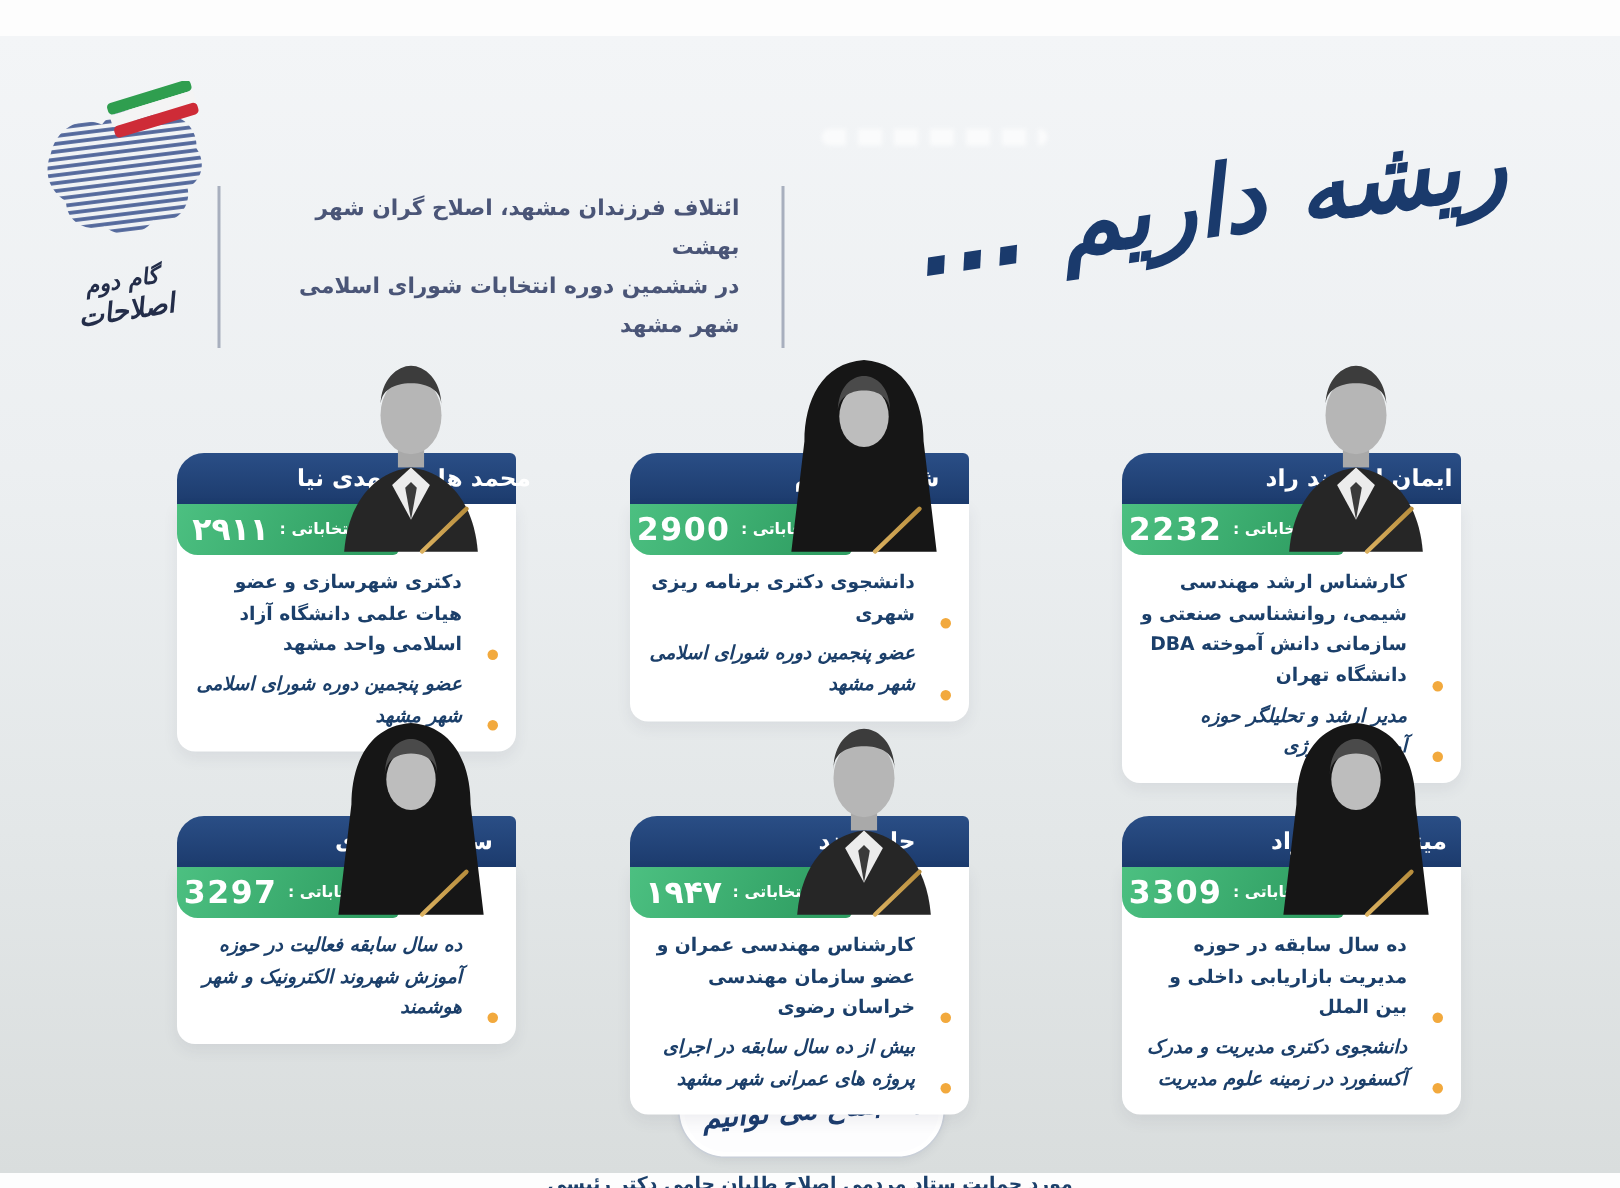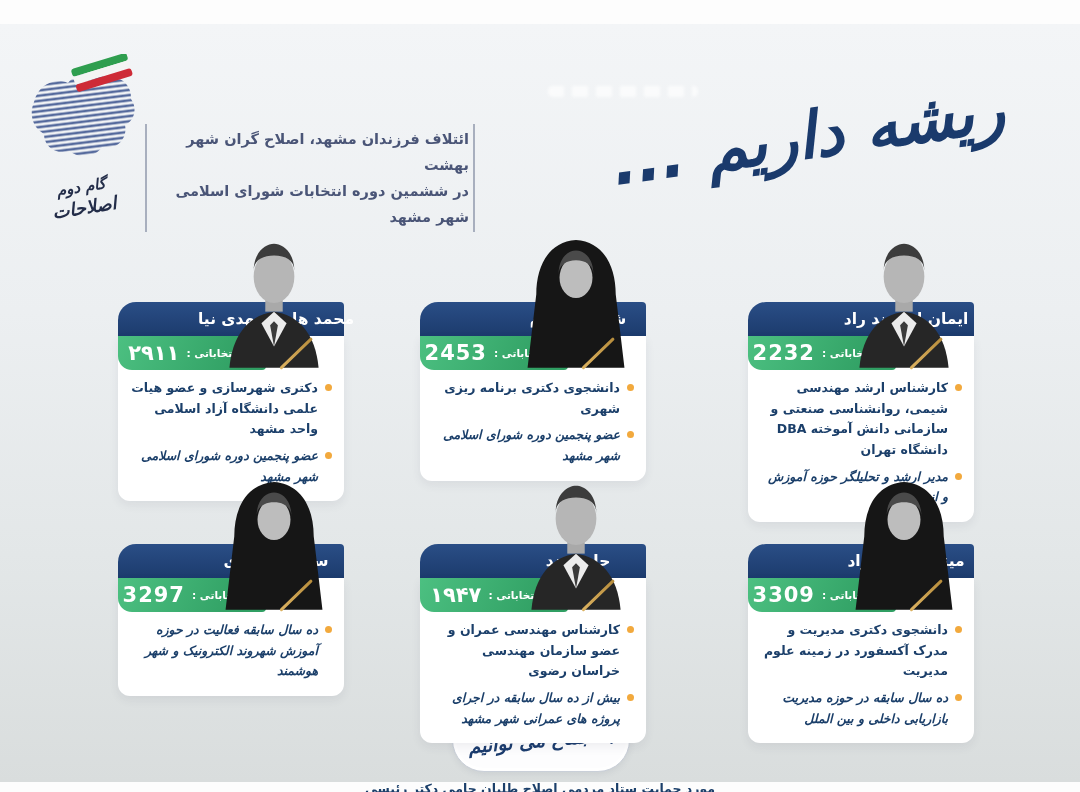--- a/index.html
+++ b/index.html
@@ -19,21 +19,21 @@
     margin-top:2px;color:#232d49;font-weight:bold;font-style:italic;
     transform:rotate(-9deg);line-height:1.25;
   }
   .logo-caption .l1{font-size:15px;}
   .logo-caption .l2{font-size:18px;}
   .intro{
     position:absolute;left:145px;top:100px;width:318px;
     direction:rtl;text-align:right;
     color:#4a5577;font-weight:bold;font-size:14.5px;line-height:1.8;
     border-right:2px solid #a8afbe;border-left:2px solid #a8afbe;
-    padding:2px 4px;
+    padding:2px 28px;
   }
   .slogan{
     position:absolute;left:538px;top:22px;width:540px;height:180px;
     display:flex;align-items:center;justify-content:center;
     direction:rtl;color:#1a3a6c;font-size:64px;font-weight:bold;font-style:italic;
     transform:rotate(-8deg);white-space:nowrap;letter-spacing:-1px;
   }
   .watermark{
     position:absolute;left:548px;top:62px;width:150px;height:11px;
     background:repeating-linear-gradient(90deg,rgba(255,255,255,.85) 0 16px,rgba(255,255,255,0) 16px 24px);
@@ -63,21 +63,21 @@
     position:absolute;top:0;right:78px;left:0;height:34px;
     background:linear-gradient(115deg,#4cc081 0%,#309f63 85%);
     border-radius:0 4px 4px 14px;
     display:flex;align-items:center;justify-content:center;gap:7px;
     color:#fff;direction:rtl;
   }
   .code-label{font-size:10.5px;font-weight:bold;}
   .code-value{font-size:21px;font-weight:bold;letter-spacing:1px;}
   .bullets{list-style:none;margin:0;padding:0;direction:rtl;}
   .bullets li{
-    display:flex;gap:7px;align-items:flex-start;
+    display:flex;gap:17px;align-items:flex-end;
     color:#1b3f6a;font-size:12.5px;font-weight:bold;line-height:1.65;
     text-align:right;margin-bottom:6px;
   }
   .bullets li:last-child{margin-bottom:0;font-style:italic;}
   .dot{flex:none;width:7px;height:7px;border-radius:50%;background:#f2a93d;margin-top:6px;}
   .gold-stroke{
     position:absolute;top:122px;right:26px;width:44px;height:2.5px;z-index:3;
     background:linear-gradient(90deg,#dcb261,#b78d3c);
     transform:rotate(-44deg);border-radius:2px;
   }
@@ -170,21 +170,21 @@
       <path d="M64,8 C93,10 105,36 105,64 L114,140 L14,140 L23,64 C23,36 35,10 64,8 Z" fill="#161616"></path>
       <ellipse cx="64" cy="47" rx="17" ry="21" fill="#bdbdbd"></ellipse>
       <path d="M46,44 C46,26 56,19 64,19 C72,19 82,26 82,44 C82,34 74,29 64,29 C54,29 46,34 46,44 Z" fill="#4a4a4a"></path>
     </svg>
     <div class="name-banner">
       <span>شهناز رمارم</span>
     </div>
     <div class="lower">
       <div class="code-band">
         <span class="code-label">کد انتخاباتی :</span>
-        <span class="code-value">2453</span>
+        <span class="code-value">2900</span>
       </div>
       <ul class="bullets">
             <li>
               <span class="dot"></span>
               <span>دانشجوی دکتری برنامه ریزی شهری</span>
             </li>
             <li>
               <span class="dot"></span>
               <span>عضو پنجمین دوره شورای اسلامی شهر مشهد</span>
             </li>
@@ -236,25 +236,25 @@
       <span>میترا موذن نژاد</span>
     </div>
     <div class="lower">
       <div class="code-band">
         <span class="code-label">کد انتخاباتی :</span>
         <span class="code-value">3309</span>
       </div>
       <ul class="bullets">
             <li>
               <span class="dot"></span>
+              <span>ده سال سابقه در حوزه مدیریت بازاریابی داخلی و بین الملل</span>
+            </li>
+            <li>
+              <span class="dot"></span>
               <span>دانشجوی دکتری مدیریت و مدرک آکسفورد در زمینه علوم مدیریت</span>
-            </li>
-            <li>
-              <span class="dot"></span>
-              <span>ده سال سابقه در حوزه مدیریت بازاریابی داخلی و بین الملل</span>
             </li>
           </ul>
     </div>
     <div class="gold-stroke"></div>
   </div>
 
   <div class="card pos-4">
     <svg class="photo male" viewBox="0 0 128 140">
       <rect x="55" y="66" width="18" height="16" fill="#a9a9a9"></rect>
       <path d="M18,140 C21,104 40,85 64,82 C88,85 107,104 110,140 Z" fill="#262626"></path>

